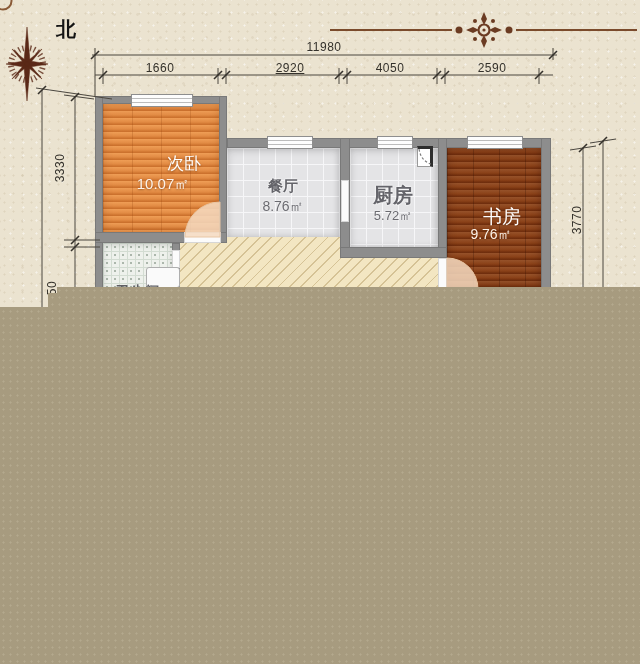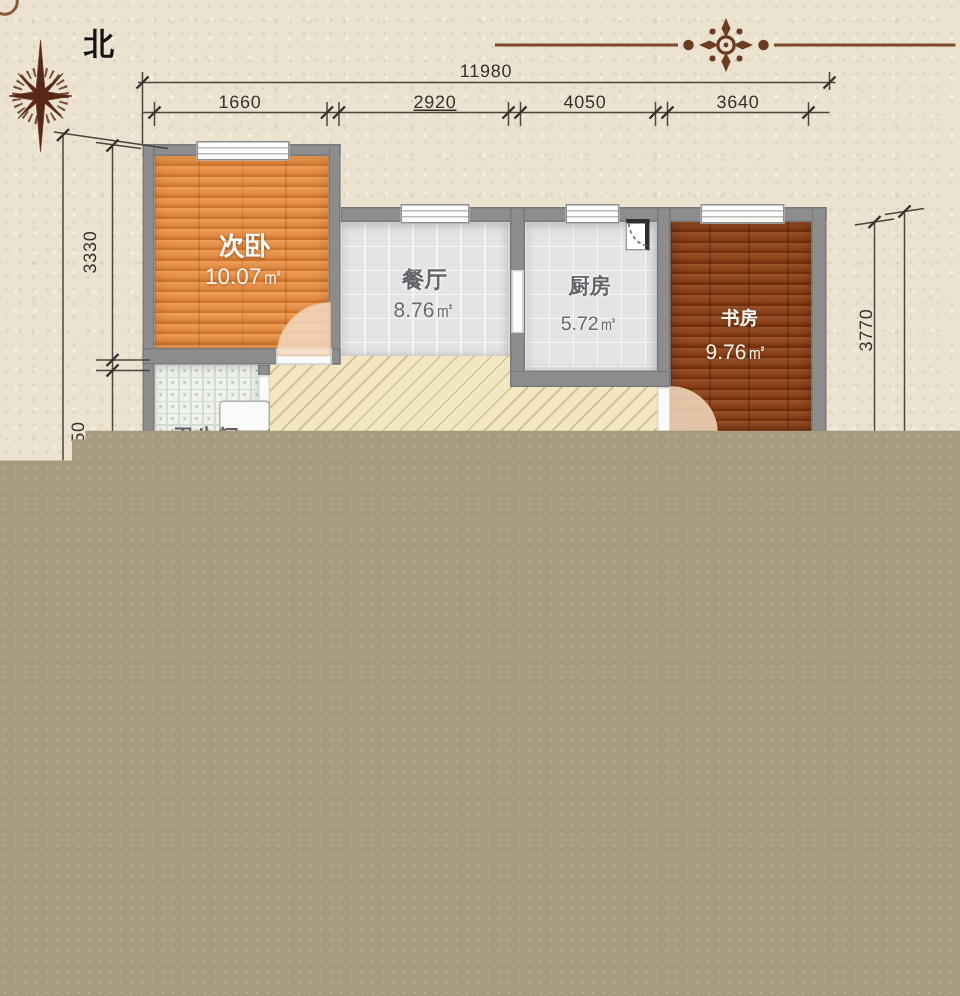--- a/index.html
+++ b/index.html
@@ -49,21 +49,21 @@
   }
   .hatch{
     background-color:#f3e6c2;
     background-image:repeating-linear-gradient(135deg, #d5c295 0 1.3px, rgba(243,230,194,0) 1.3px 8px);
   }
   .window{position:absolute;background:#fdfdfd;border:1px solid #8e8e8e;box-sizing:border-box;}
   .window::before,.window::after{content:"";position:absolute;left:0;right:0;height:1px;background:#bcbcbc;}
   .window::before{top:3px;} .window::after{top:7px;}
   .doorgap{position:absolute;background:#fbfbfb;box-shadow:inset 0 0 0 1px #d6d6d6;}
   .label{position:absolute;white-space:nowrap;transform:translateX(-50%);}
-  .room-name-light{color:#fff;font-weight:bold;text-shadow:0 1px 2px rgba(90,40,0,.55);}
+  .room-name-light{color:#fff;font-weight:normal;text-shadow:0 1px 2px rgba(90,40,0,.55);margin-left:21px;}
   .room-name-gray{color:#64646a;font-weight:bold;text-shadow:0 0 2px #fff,0 0 2px #fff;}
   .room-area-light{color:#fdf3ea;text-shadow:0 1px 2px rgba(90,40,0,.5);}
   .room-area-gray{color:#6a6a70;text-shadow:0 0 2px #fff;}
   .dim{position:absolute;color:#34312b;font-size:12px;letter-spacing:.5px;text-align:center;}
   .vdim{transform:rotate(-90deg);transform-origin:center;}
   #overlay{
     position:absolute;left:0;top:0;width:640px;height:664px;z-index:6;
     background-color:#a79b7f;
     background-image:radial-gradient(circle, rgba(196,187,160,.45) 0.8px, transparent 1.3px);
     background-size:7px 7px;
@@ -105,31 +105,31 @@
   <div class="doorgap z3" style="left:438px;top:258px;width:9px;height:30px;"></div>
   <div class="doorgap z3" style="left:172px;top:250px;width:8px;height:18px;"></div>
 
   <div class="abs z3" style="left:146px;top:267px;width:34px;height:21px;background:#fafafa;border:1px solid #aeaeae;border-radius:3px;box-sizing:border-box;"></div>
   <div class="abs z3" style="left:417px;top:146px;width:16px;height:21px;background:#fff;border-top:3px solid #2e2e2e;border-right:3px solid #2e2e2e;border-left:1px solid #9a9a9a;border-bottom:1px solid #9a9a9a;box-sizing:border-box;"></div>
 
   <div class="label room-name-light z4" style="left:163px;top:152px;font-size:17px;">次卧</div>
   <div class="label room-area-light z4" style="left:163px;top:175px;font-size:15px;">10.07㎡</div>
   <div class="label room-name-gray z4" style="left:283px;top:177px;font-size:15px;">餐厅</div>
   <div class="label room-area-gray z4" style="left:283px;top:198px;font-size:14px;">8.76㎡</div>
-  <div class="label room-name-gray z4" style="left:393px;top:182px;font-size:14px;font-family:Liberation Serif, serif;">厨房</div>
+  <div class="label room-name-gray z4" style="left:393px;top:182px;font-size:20px;font-family:Liberation Serif, serif;">厨房</div>
   <div class="label room-area-gray z4" style="left:393px;top:207px;font-size:13px;">5.72㎡</div>
-  <div class="label room-name-light z4" style="left:493px;top:204px;font-size:12px;">书房</div>
+  <div class="label room-name-light z4" style="left:481px;top:204px;font-size:19px;">书房</div>
   <div class="label room-area-light z4" style="left:491px;top:226px;font-size:14px;">9.76㎡</div>
   <div class="label z4" style="left:138px;top:283px;font-size:14px;color:#5f5f63;font-weight:bold;letter-spacing:1px;">卫生间</div>
 
   <div class="dim" style="left:294px;top:40px;width:60px;">11980</div>
   <div class="dim" style="left:130px;top:61px;width:60px;">1660</div>
   <div class="dim" style="left:260px;top:61px;width:60px;text-decoration:underline;">2920</div>
   <div class="dim" style="left:360px;top:61px;width:60px;">4050</div>
-  <div class="dim" style="left:462px;top:61px;width:60px;">3640</div>
+  <div class="dim" style="left:462px;top:61px;width:60px;">2590</div>
   <div class="dim vdim" style="left:40px;top:161px;width:40px;">3330</div>
   <div class="dim vdim" style="left:32px;top:281px;width:40px;">50</div>
   <div class="dim vdim" style="left:557px;top:213px;width:40px;">3770</div>
 
   <div class="abs" style="left:56px;top:16px;font-size:20px;font-weight:bold;color:#141414;z-index:4;">北</div>
 
   <svg width="640" height="664" viewBox="0 0 640 664">
 
     <circle cx="3" cy="1" r="8.5" fill="none" stroke="#8a5a36" stroke-width="2"></circle>
 

